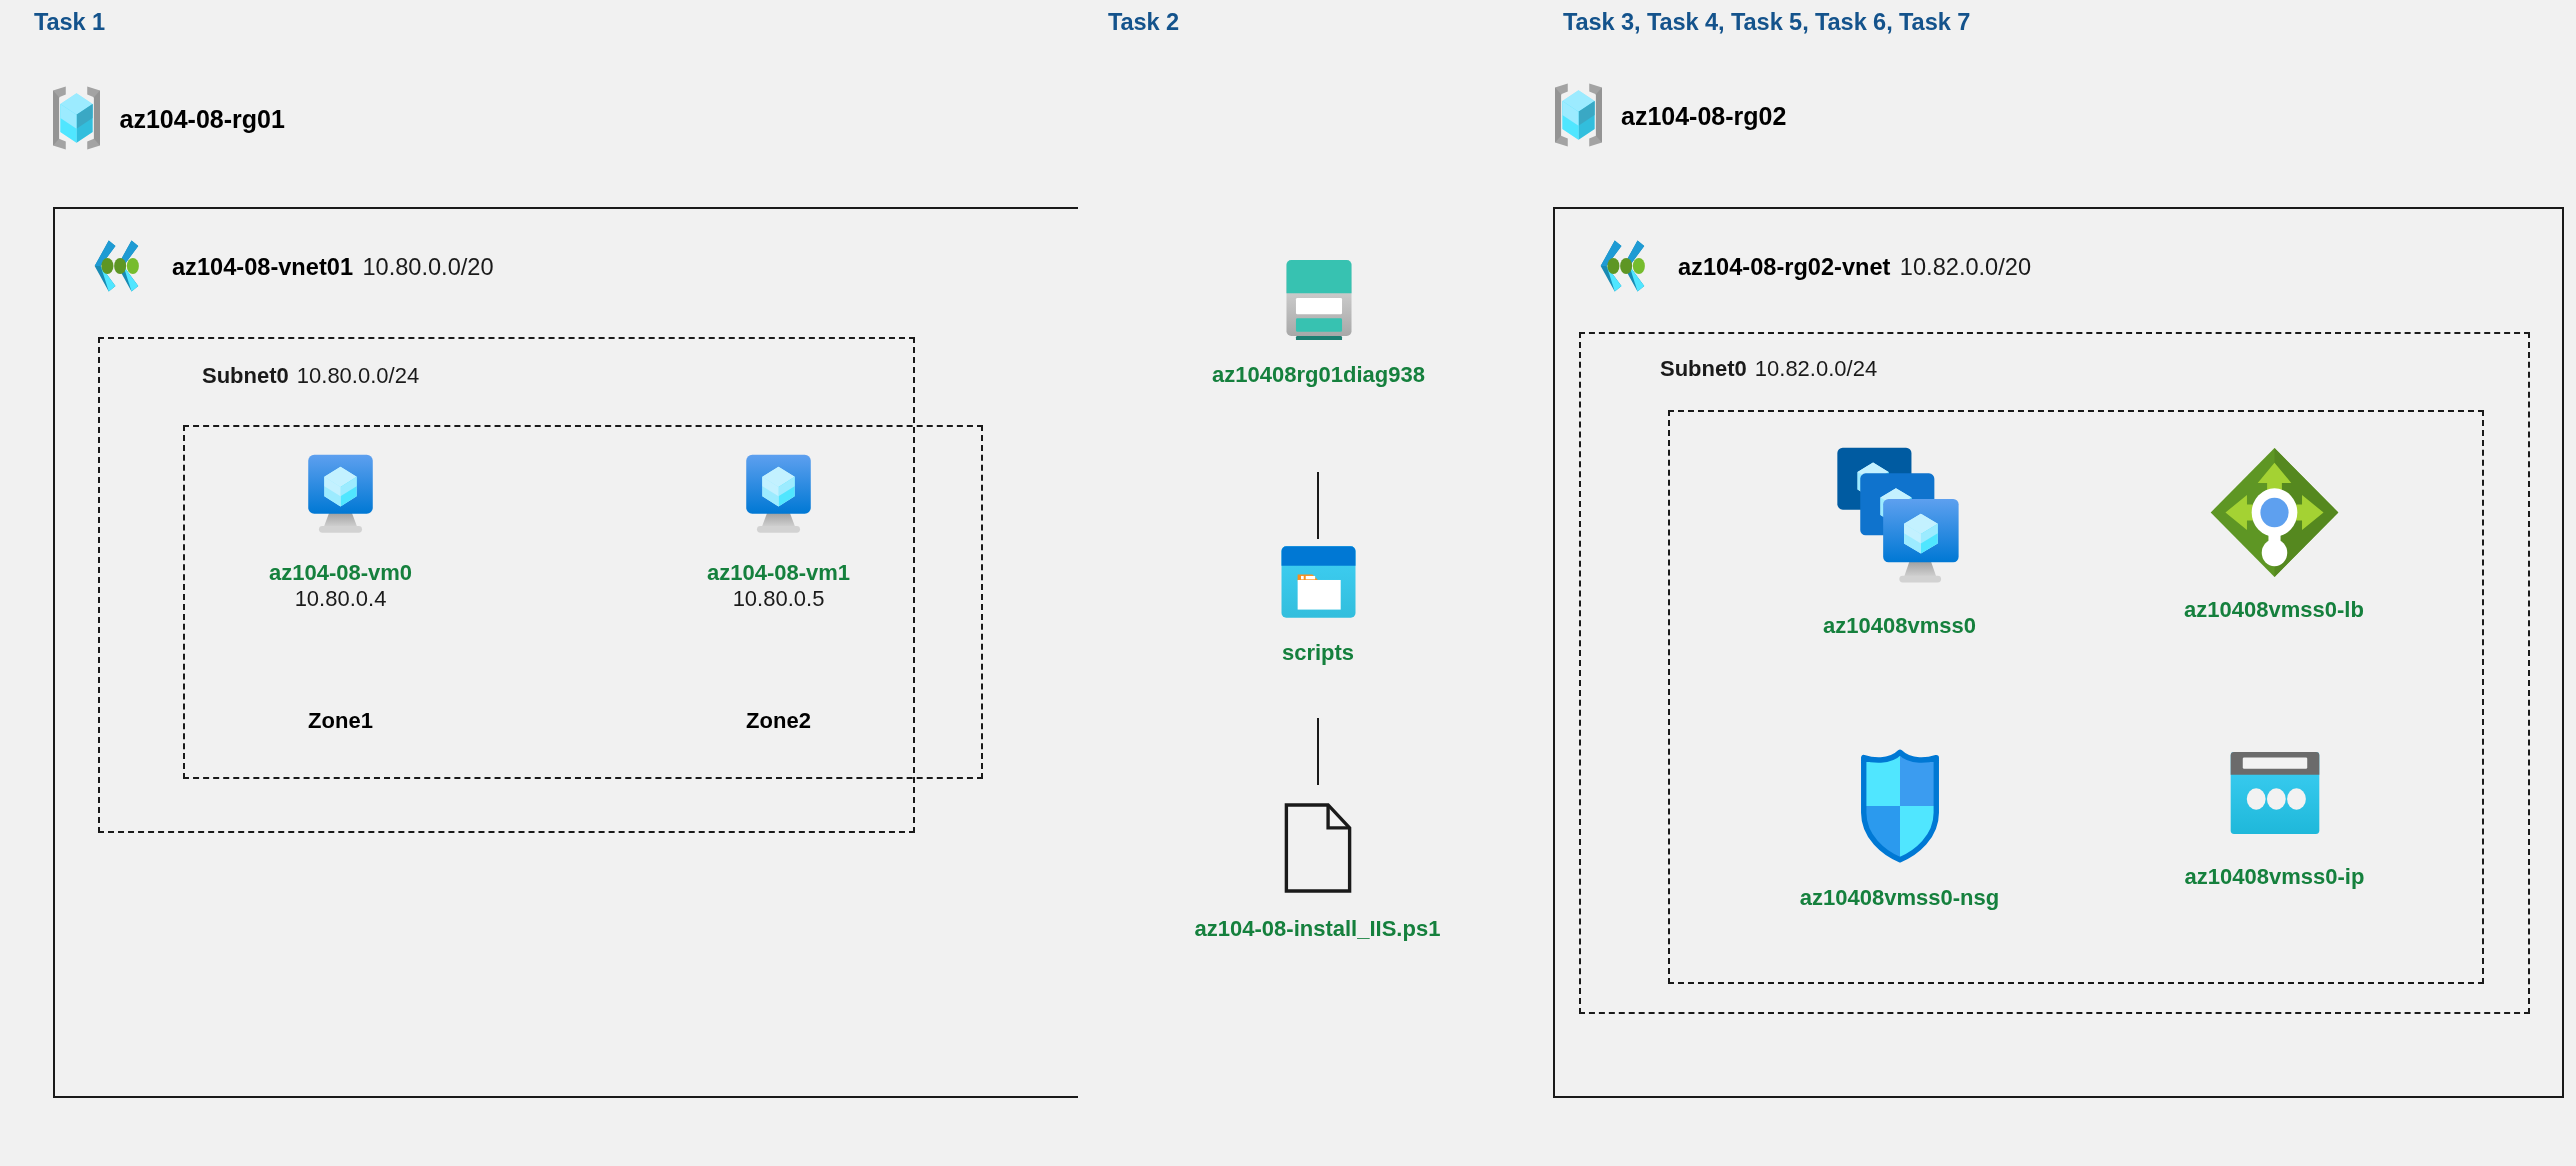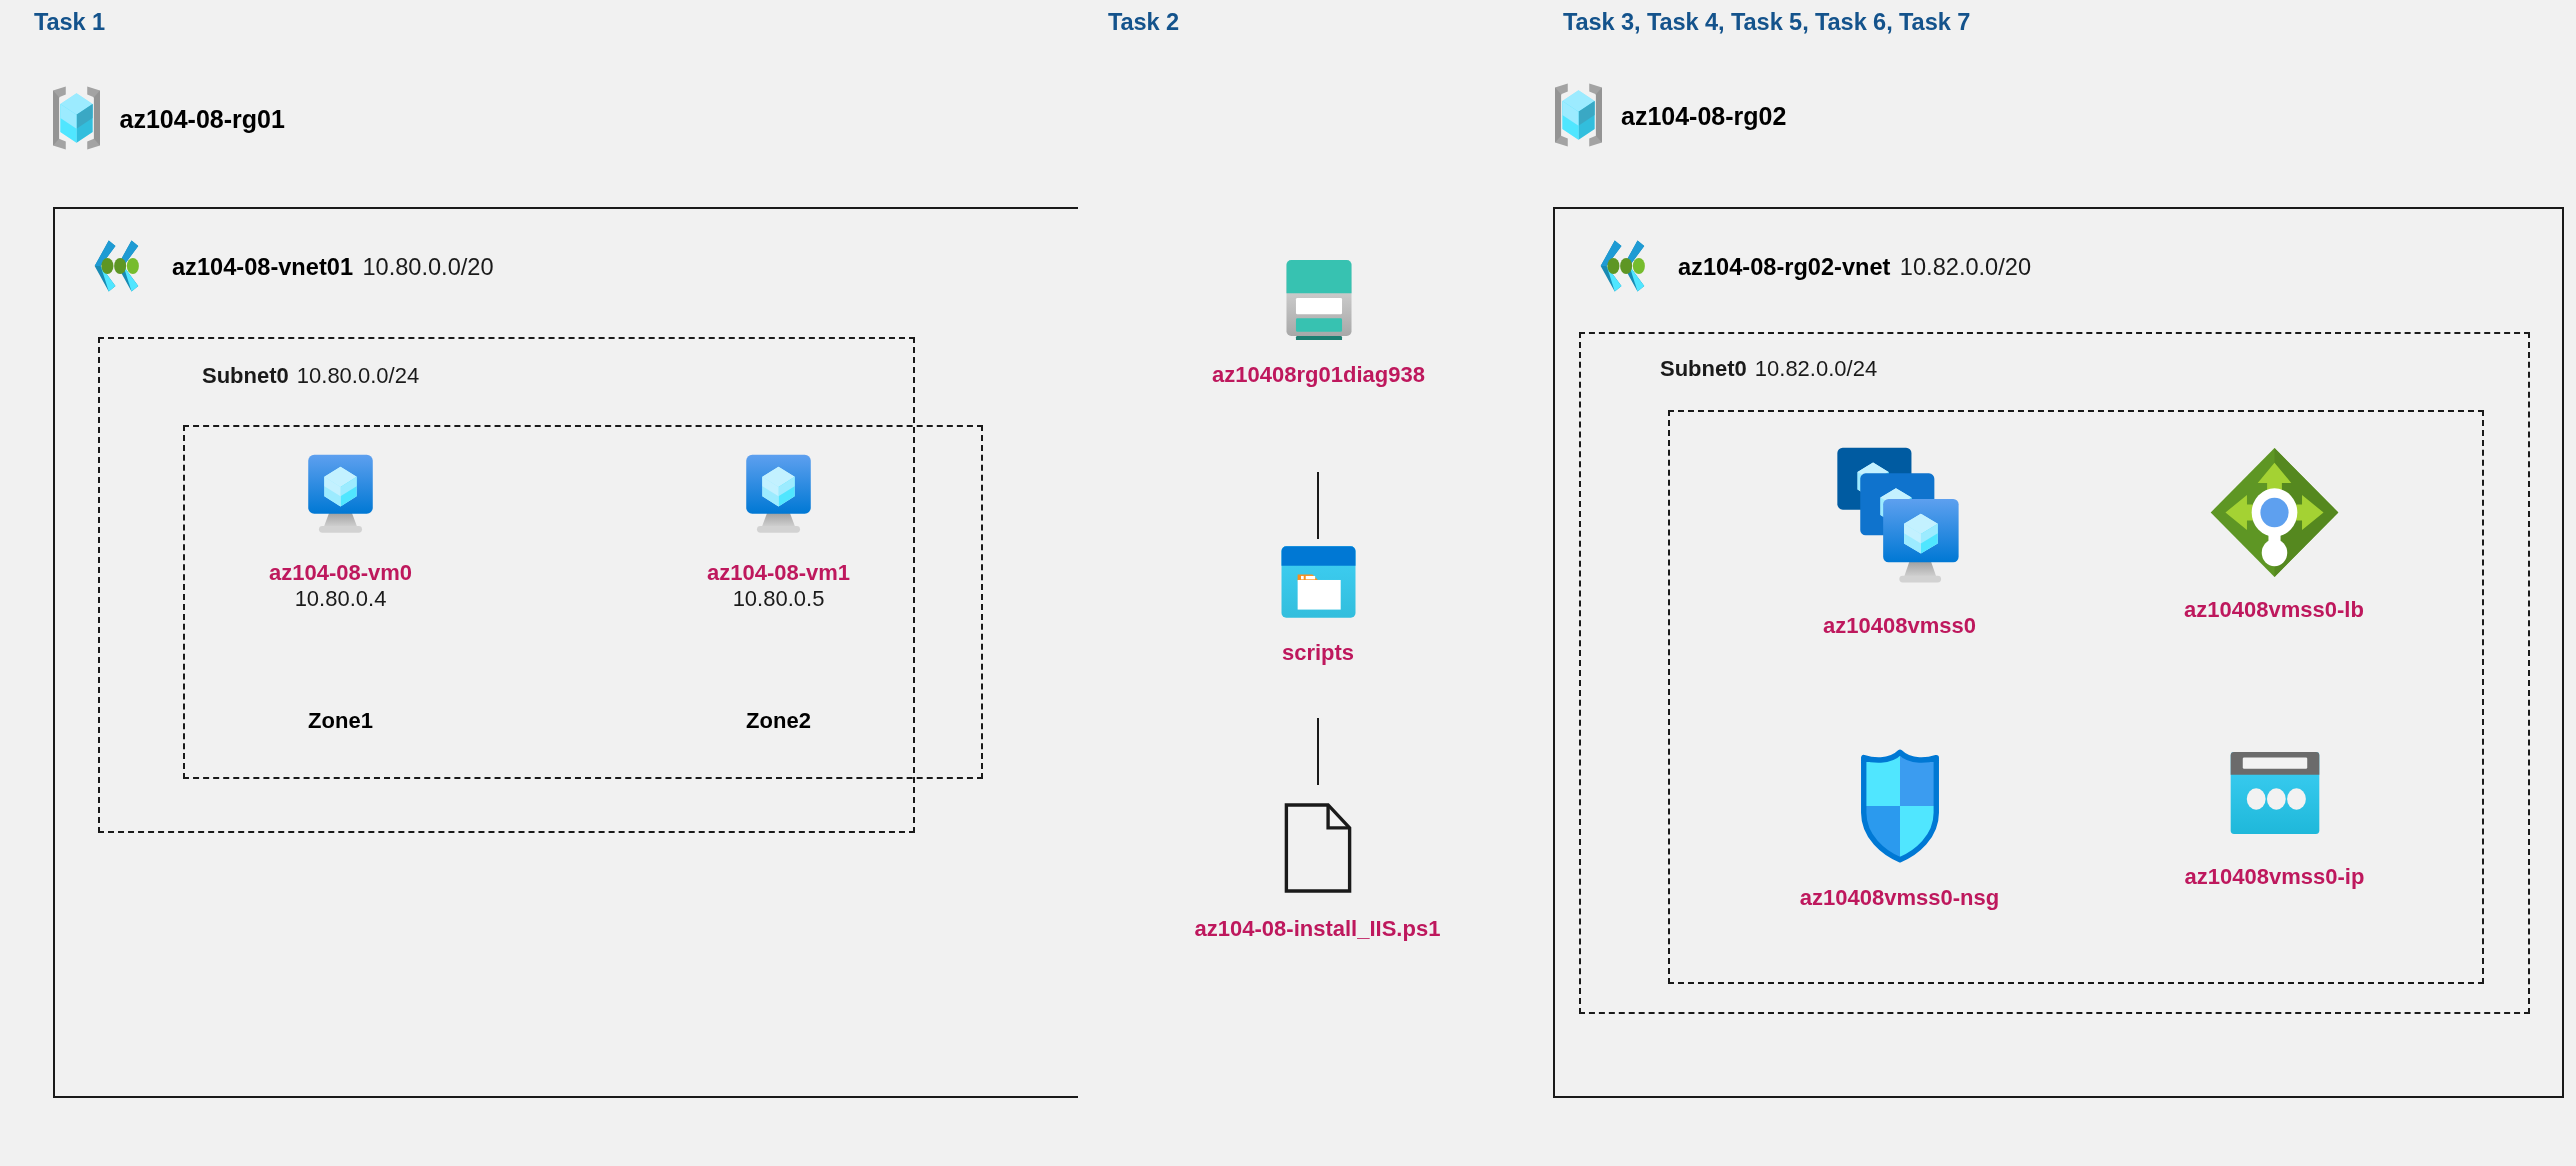--- a/index.html
+++ b/index.html
@@ -94,21 +94,21 @@
   .node {
     position: absolute;
     display: flex;
     flex-direction: column;
     align-items: center;
     text-align: center;
   }
   .node .caption {
     font-size: 22px;
     font-weight: bold;
-    color: #be185d;
+    color: #15803d;
     white-space: nowrap;
     line-height: 1.18;
   }
   .node .subcaption {
     font-size: 22px;
     font-weight: normal;
     color: #1a1a1a;
     white-space: nowrap;
     line-height: 1.18;
   }

